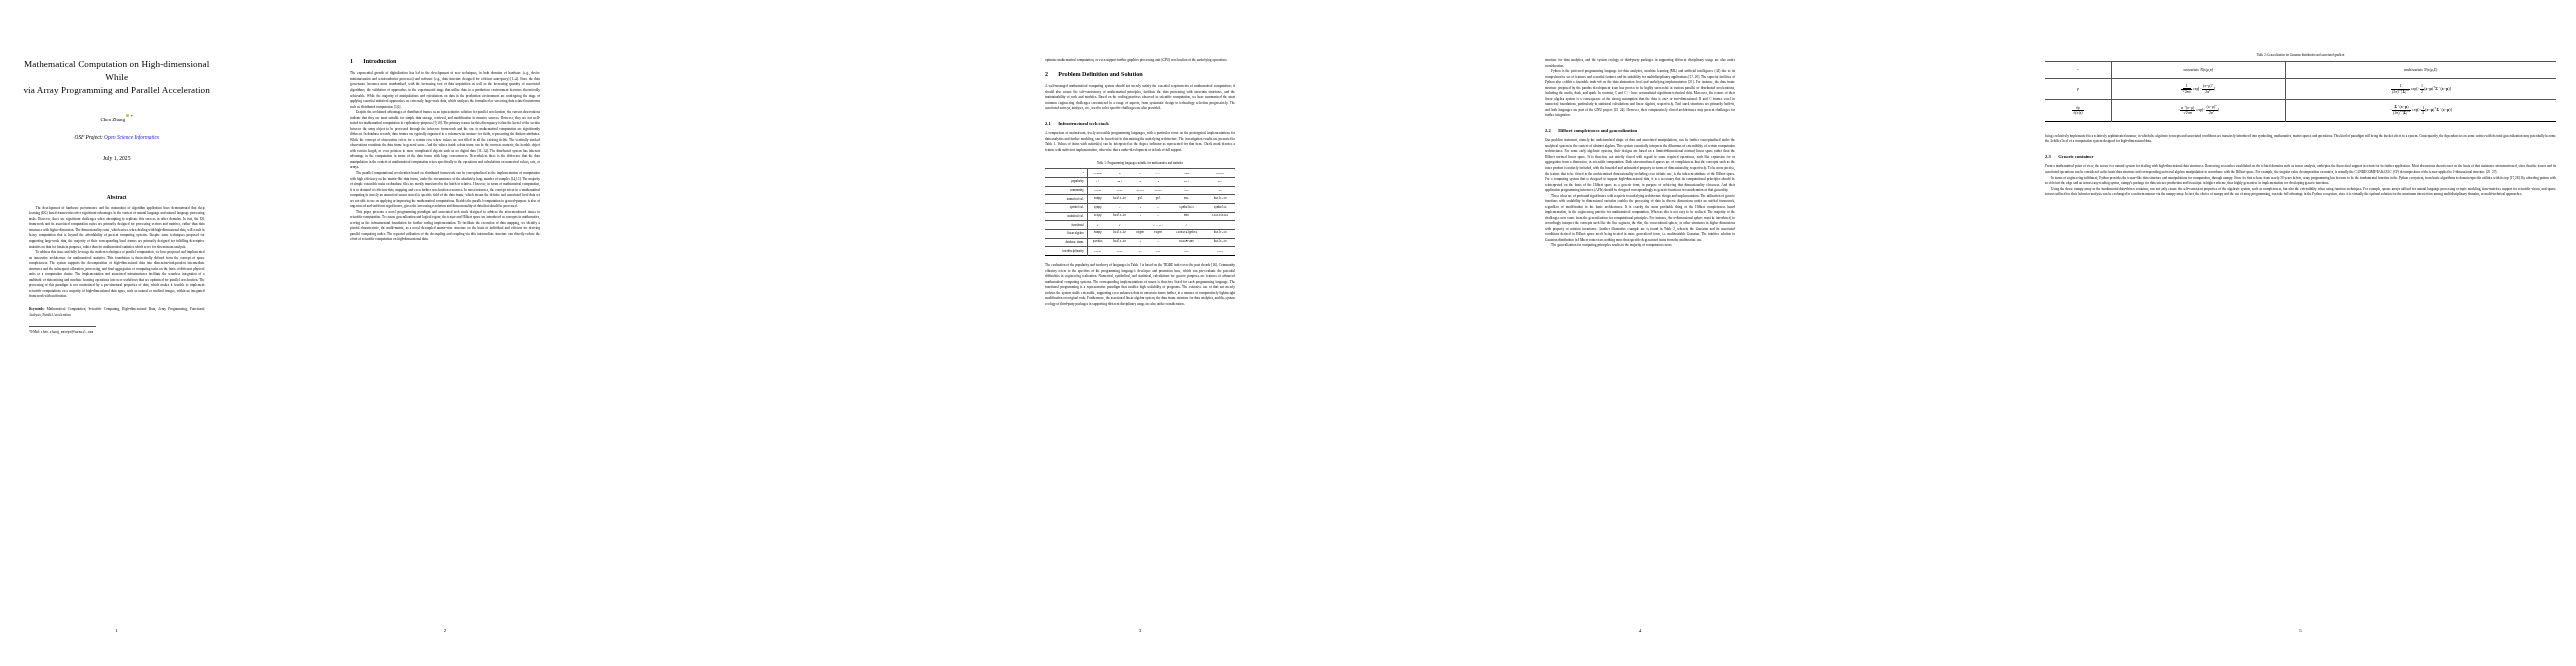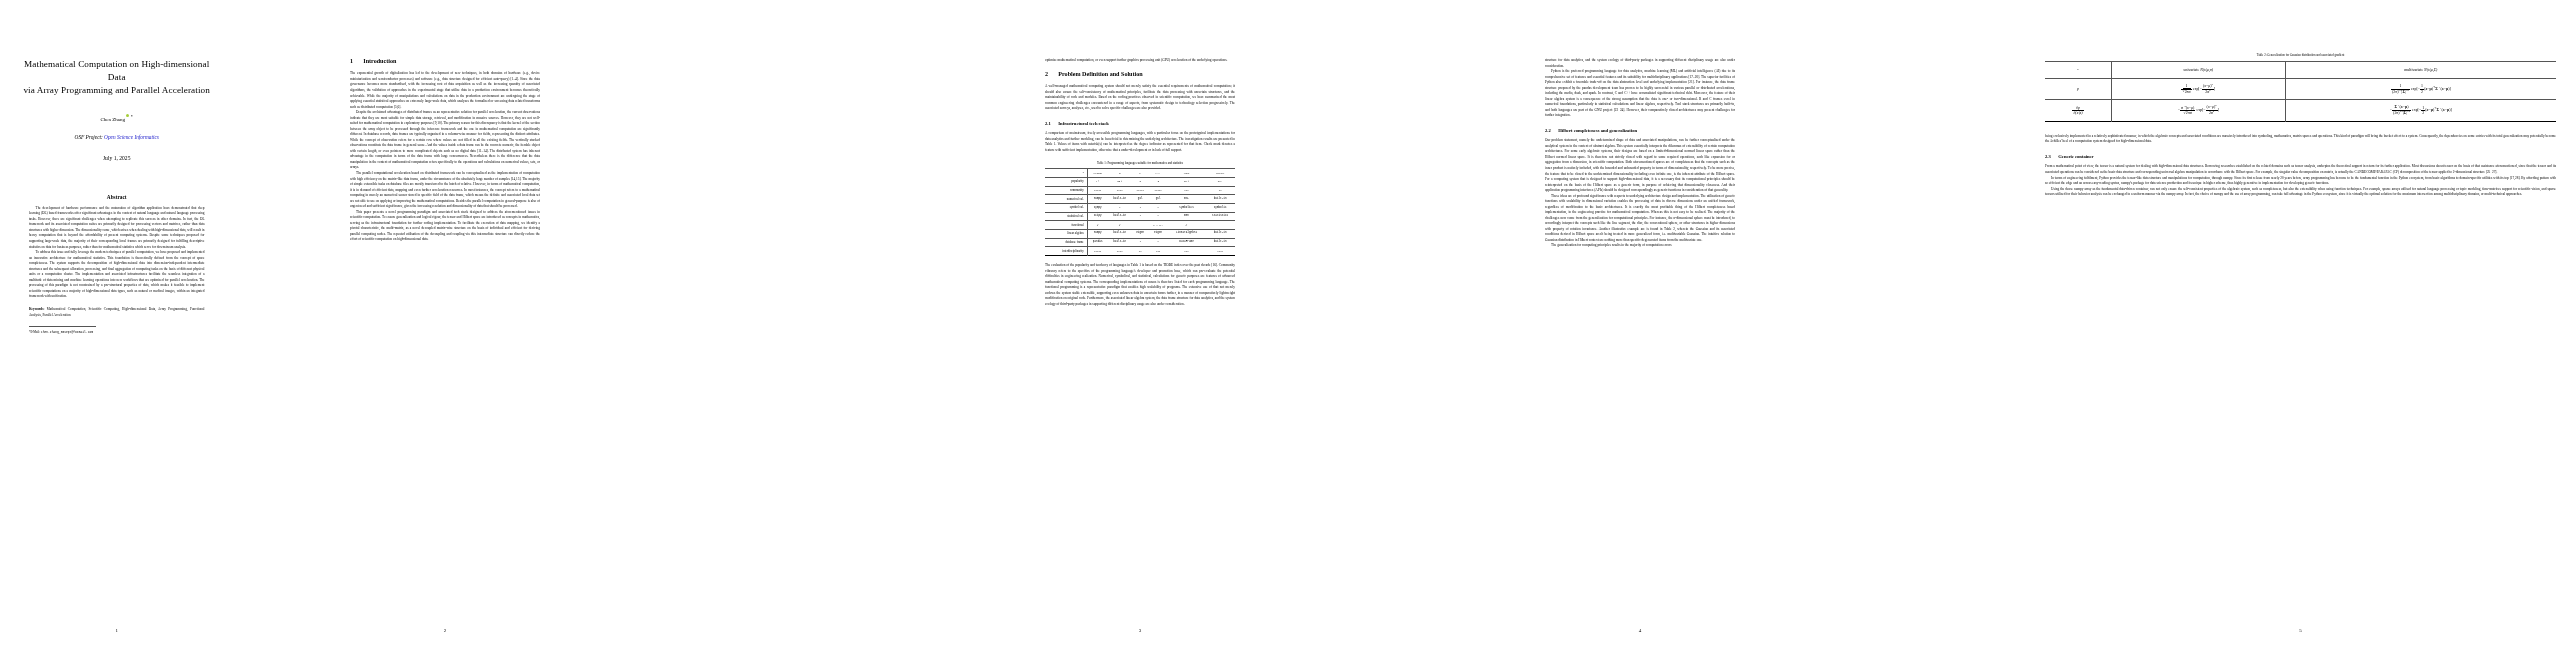--- a/index.html
+++ b/index.html
@@ -96,21 +96,21 @@
 <body>
 
 <div class="sheet">
 
   <div class="arxiv-stamp">arXiv:2506.22929v1  [cs.LG]  28 Jun 2025</div>
 
   <div class="page pg1">
     <div class="page-inner">
       <div style="padding-top:58px;">
         <div class="title">
-          <div>Mathematical Computation on High-dimensional Data</div>
+          <div>Mathematical Computation on High-dimensional While</div>
           <div>via Array Programming and Parallel Acceleration</div>
         </div>
 
         <div class="author">
           <span>Chen Zhang</span><span class="orcid"></span><span class="star">*</span>
         </div>
 
         <div class="project">
           <span>OSF Project:</span>
           <a href="#">Open Science Informatics</a>

